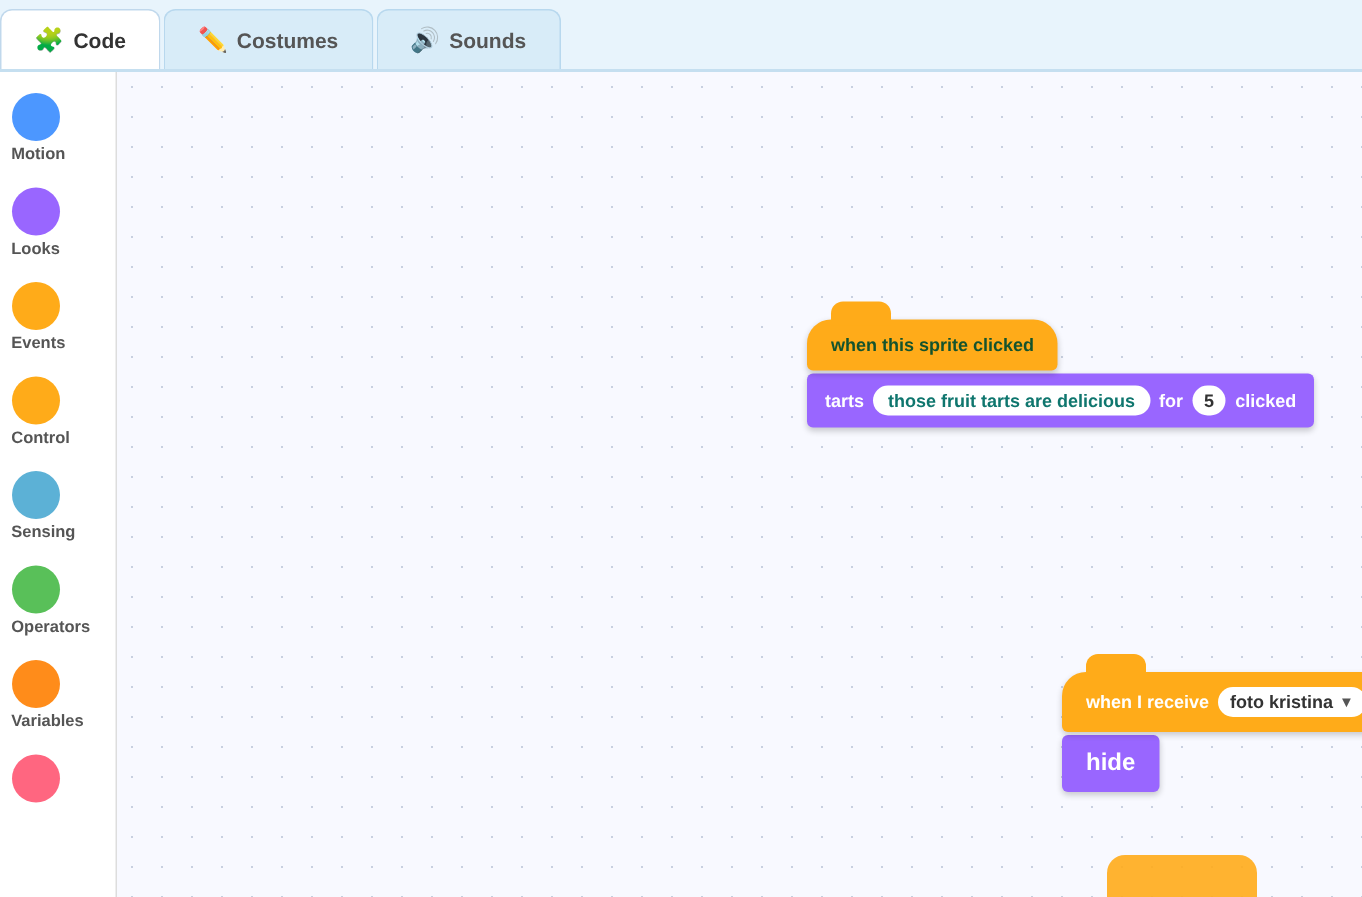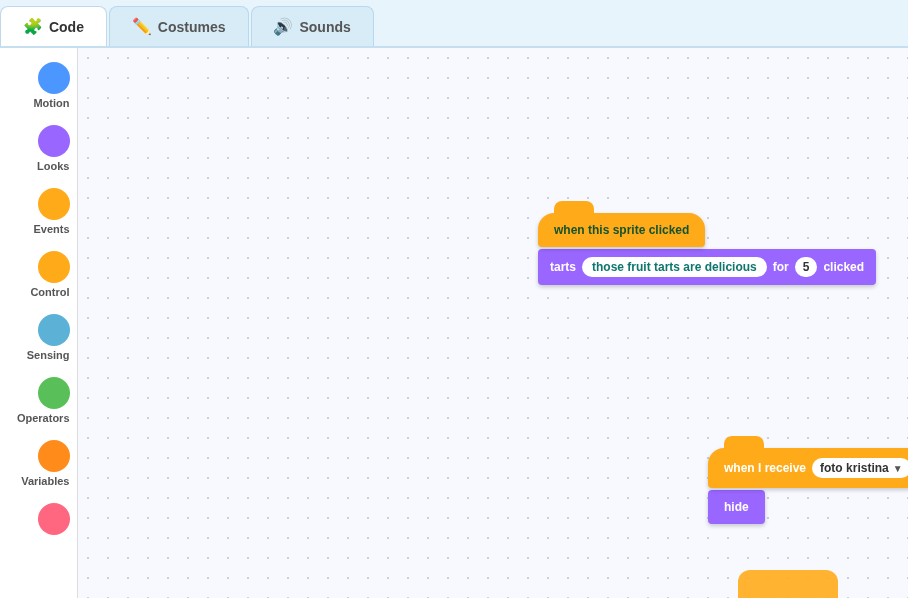--- a/index.html
+++ b/index.html
@@ -55,21 +55,21 @@
       flex-direction: column;
       align-items: center;
       padding: 8px 0;
       gap: 4px;
       overflow-y: auto;
       flex-shrink: 0;
     }
     .sidebar-item {
       display: flex;
       flex-direction: column;
-      align-items: flex-end;
+      align-items: flex-start;
       cursor: pointer;
       padding: 6px 4px;
       border-radius: 8px;
       width: 70px;
       gap: 3px;
     }
     .sidebar-dot {
       width: 32px;
       height: 32px;
       border-radius: 50%;
@@ -187,21 +187,21 @@
       font-weight: 600;
       display: flex;
       align-items: center;
       gap: 4px;
     }
     .dropdown-arrow { font-size: 10px; color: #555; }
 
     .purple-block-hide {
       background: #9966ff;
       color: white;
-      font-size: 12px;
+      font-size: 16px;
       font-weight: 700;
       padding: 10px 16px;
       border-radius: 4px;
       display: inline-block;
       white-space: nowrap;
       box-shadow: 0 2px 4px rgba(0,0,0,0.2);
       margin-top: 2px;
     }
   </style>
 </head>

